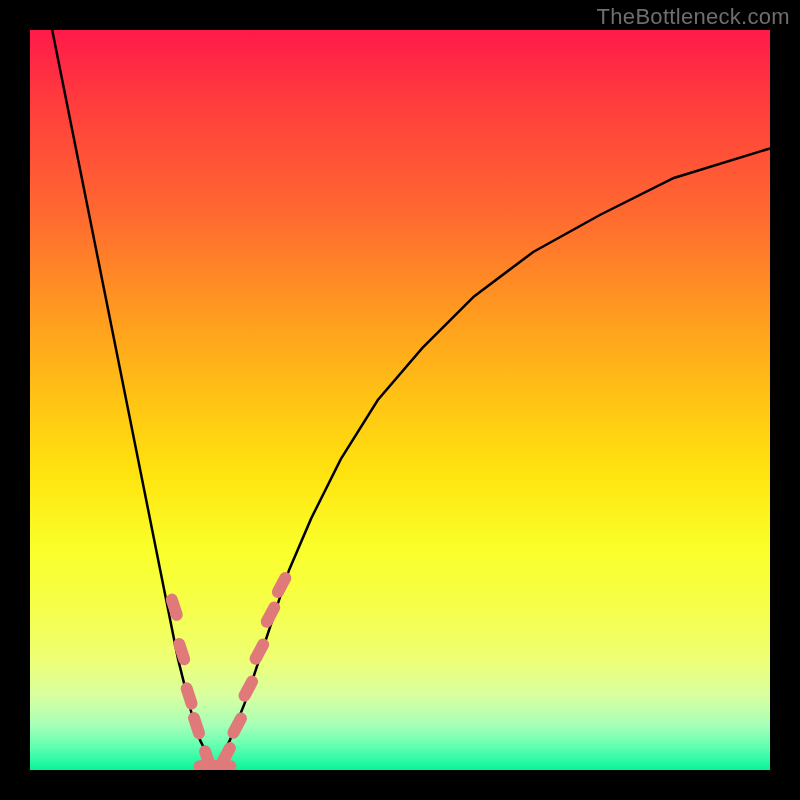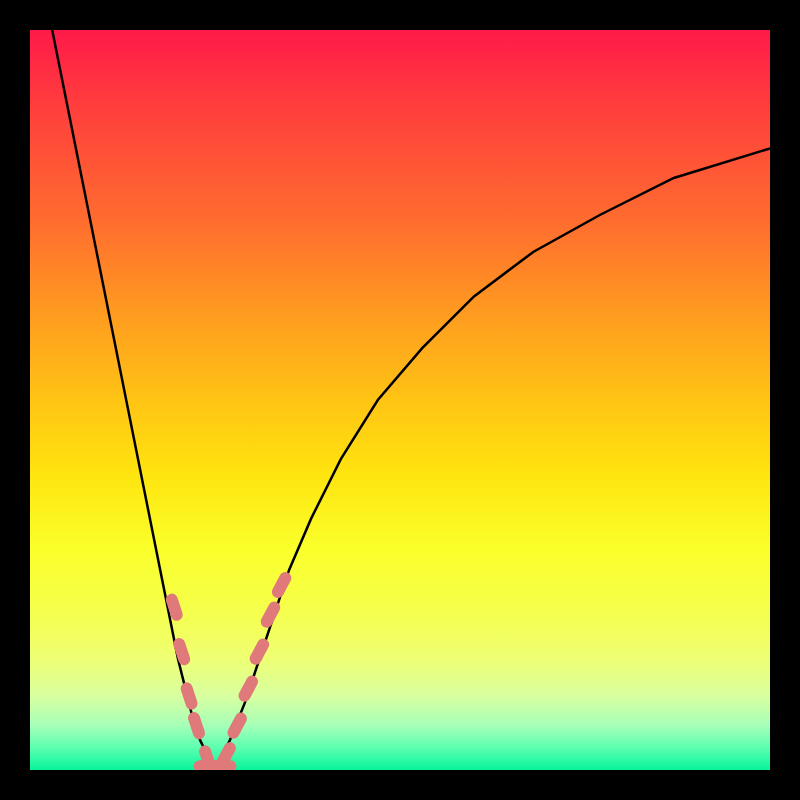--- a/index.html
+++ b/index.html
@@ -85,13 +85,14 @@
           <rect x="226.50" y="578.60" width="28" height="12" rx="6" ry="6" fill="#e07a7a" transform="rotate(-62 240.50 584.60)"></rect>
           <rect x="237.60" y="549.00" width="28" height="12" rx="6" ry="6" fill="#e07a7a" transform="rotate(-62 251.60 555.00)"></rect>
         </g>
       <g id="markers-bottom">
           <rect x="163.60" y="730.30" width="28" height="12" rx="6" ry="6" fill="#e07a7a" transform="rotate(0 177.60 736.30)"></rect>
           <rect x="171.00" y="730.30" width="28" height="12" rx="6" ry="6" fill="#e07a7a" transform="rotate(0 185.00 736.30)"></rect>
           <rect x="178.40" y="730.30" width="28" height="12" rx="6" ry="6" fill="#e07a7a" transform="rotate(0 192.40 736.30)"></rect>
         </g>
     </svg>
   </div>
+  <div class="watermark">TheBottleneck.com</div>
 </div>
 
 </body></html>

